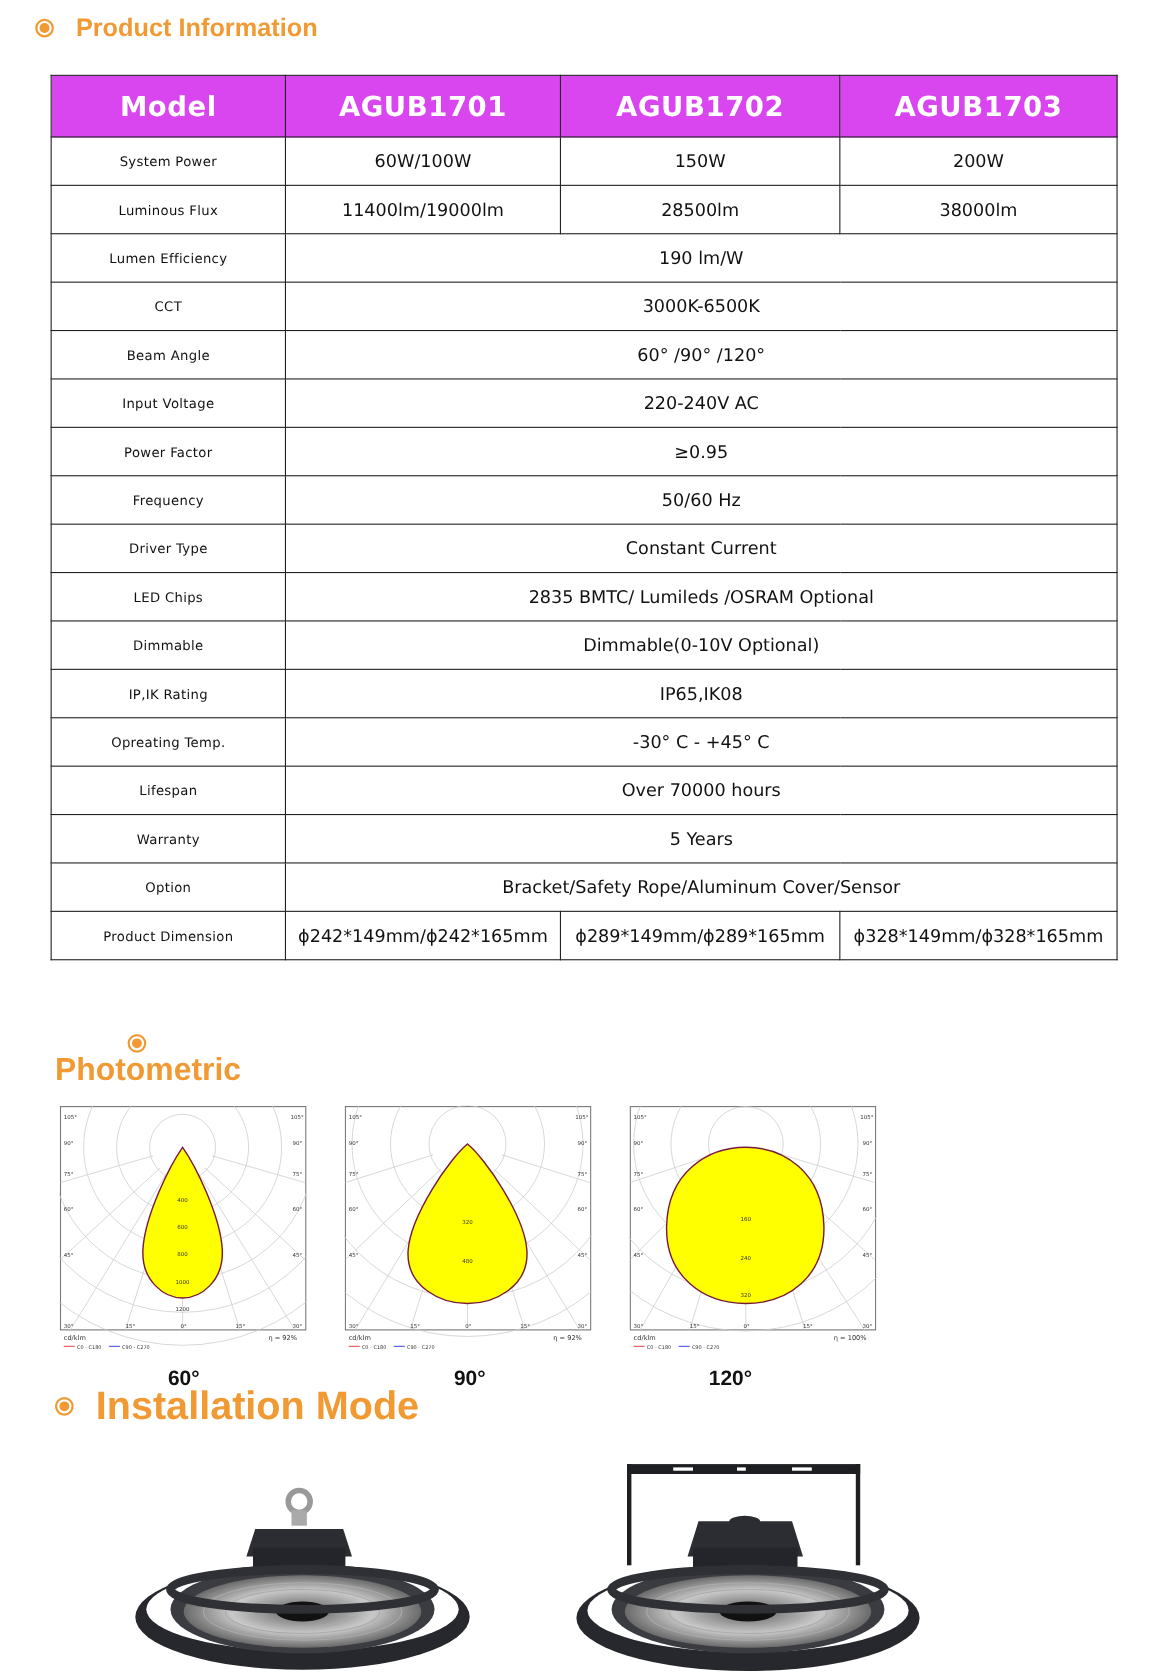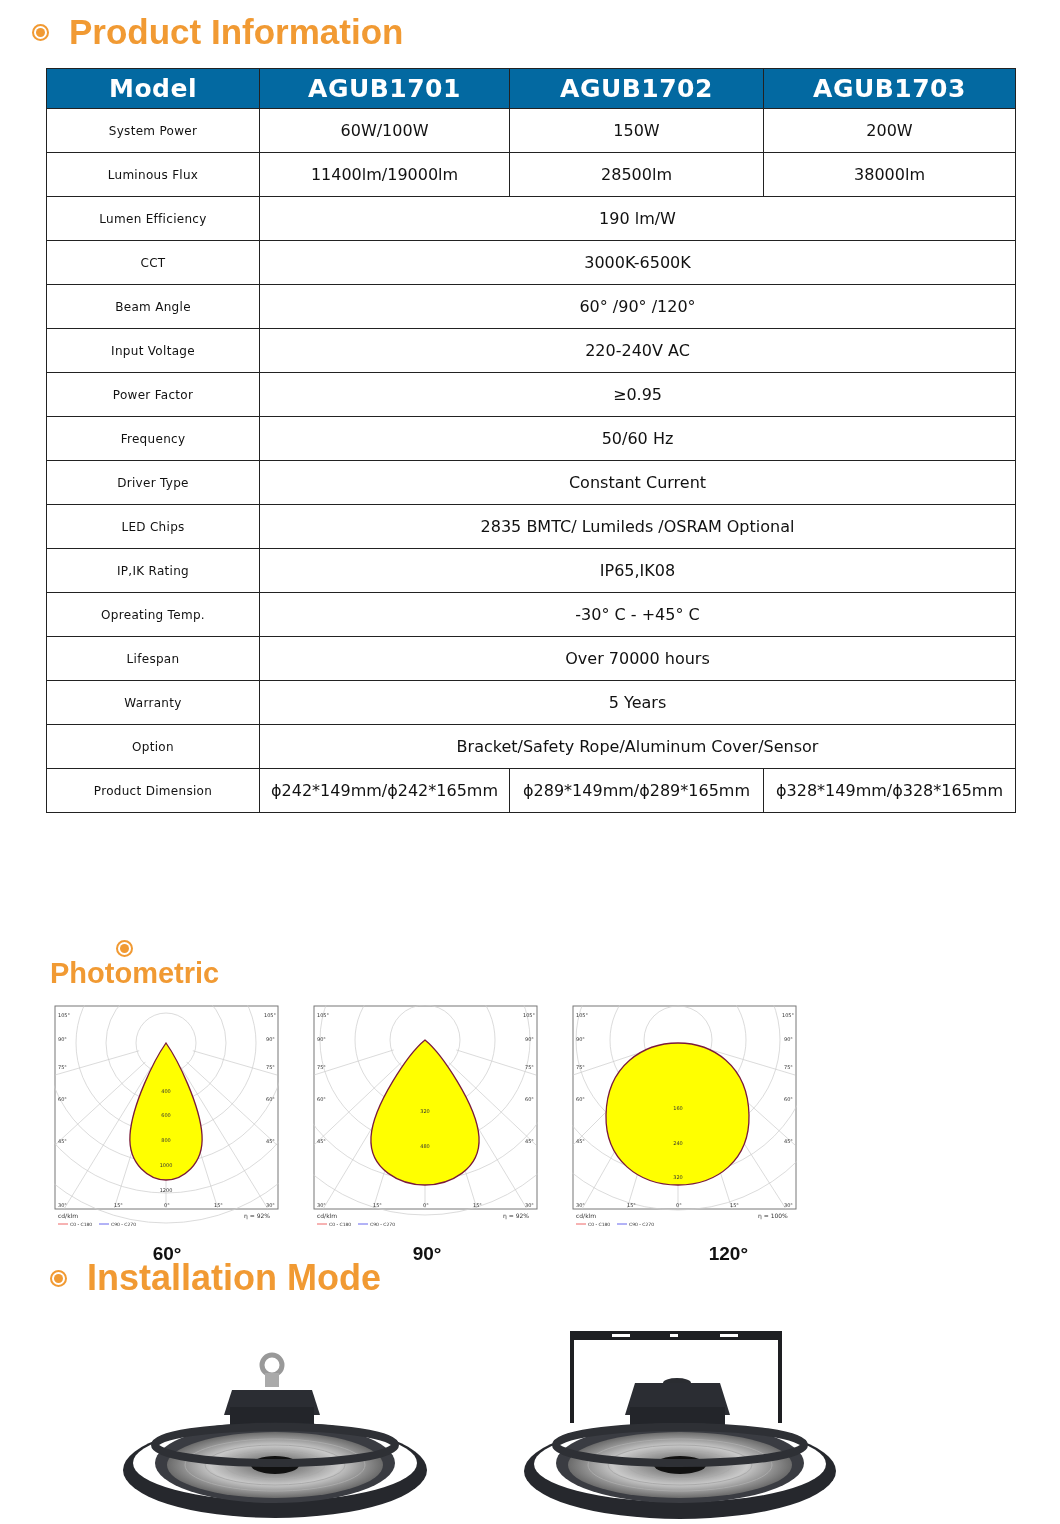--- a/index.html
+++ b/index.html
@@ -1,25 +1,25 @@
 <!DOCTYPE html>
 <html><head>
   <meta charset="utf-8">
   <style>
     * { box-sizing: border-box; margin: 0; padding: 0; }
     body { width: 1060px; height: 1524px; background: #ffffff; font-family: "DejaVu Sans", sans-serif; color: #111; position: relative; overflow: hidden; }
     .section-title { position: absolute; display: flex; align-items: center; color: #f19a33; font-family: "Liberation Sans", sans-serif; font-weight: bold; }
     .bullet { width: 17px; height: 17px; border-radius: 50%; border: 2px solid #f19a33; display: flex; align-items: center; justify-content: center; margin-right: 20px; }
     .bullet::after { content: ""; width: 9px; height: 9px; border-radius: 50%; background: #f19a33; }
-    #title-product { left: 32px; top: 12px; font-size: 35px; }
+    #title-product { left: 32px; top: 12px; font-size: 23px; }
     #title-photo { left: 50px; top: 940px; font-size: 29px; flex-direction: column; }
     #title-install { left: 50px; top: 1257px; font-size: 36px; }
     table.spec { position: absolute; left: 46px; top: 68px; width: 969px; border-collapse: collapse; table-layout: fixed; }
     table.spec td, table.spec th { border: 1.5px solid #222; text-align: center; vertical-align: middle; font-size: 16px; font-family: "DejaVu Sans", sans-serif; }
-    table.spec th { background: #0369a1; color: #fff; font-size: 25px; font-weight: bold; height: 40px; font-family: "DejaVu Sans", sans-serif; letter-spacing: 0.5px; }
+    table.spec th { background: #d946ef; color: #fff; font-size: 25px; font-weight: bold; height: 56px; font-family: "DejaVu Sans", sans-serif; letter-spacing: 0.5px; }
     table.spec td { height: 44px; }
     table.spec td.label { font-size: 12px; letter-spacing: 0.3px; }
     table.spec td.small { font-size: 16px; }
     .polar { position: absolute; top: 1005px; width: 225px; height: 225px; }
     .polar svg { width: 100%; height: 100%; }
     .angle-label { position: absolute; top: 1243px; font-family: "Liberation Sans", sans-serif; font-weight: bold; font-size: 19px; color: #111; width: 80px; text-align: center; }
     .lamp { position: absolute; }
   </style>
 </head>
 <body>
@@ -81,20 +81,24 @@
         <td class="label">Frequency</td>
         <td colspan="3">50/60 Hz</td>
       </tr>
     <tr>
         <td class="label">Driver Type</td>
         <td colspan="3">Constant Current</td>
       </tr>
     <tr>
         <td class="label">LED Chips</td>
         <td colspan="3">2835 BMTC/ Lumileds /OSRAM Optional</td>
+      </tr>
+    <tr>
+        <td class="label">Dimmable</td>
+        <td colspan="3">Dimmable(0-10V Optional)</td>
       </tr>
     <tr>
         <td class="label">IP,IK Rating</td>
         <td colspan="3">IP65,IK08</td>
       </tr>
     <tr>
         <td class="label">Opreating Temp.</td>
         <td colspan="3">-30° C - +45° C</td>
       </tr>
     <tr>
@@ -276,21 +280,21 @@
       <line x1="4" y1="219" x2="14" y2="219" stroke="#e66" stroke-width="1"></line>
         <text x="16" y="221" font-size="4.5">C0 - C180</text>
       <line x1="45" y1="219" x2="55" y2="219" stroke="#66e" stroke-width="1"></line>
         <text x="57" y="221" font-size="4.5">C90 - C270</text>
     </g>
   </svg>
 </div>
 
 <div class="angle-label" style="left:127px;">60°</div>
 <div class="angle-label" style="left:387px;">90°</div>
-<div class="angle-label" style="left:668px;text-align:right;">120°</div>
+<div class="angle-label" style="left:624px;">120°</div>
 
 <div class="section-title" id="title-install">
   <span class="bullet"></span>
   <span>Installation Mode</span>
 </div>
 
 <div class="lamp" style="left:120px; top:1345px; width:310px; height:175px;">
   <svg viewBox="0 0 310 175" width="310" height="175">
     <defs>
       <radialGradient id="lens1" cx="50%" cy="50%" r="50%">

